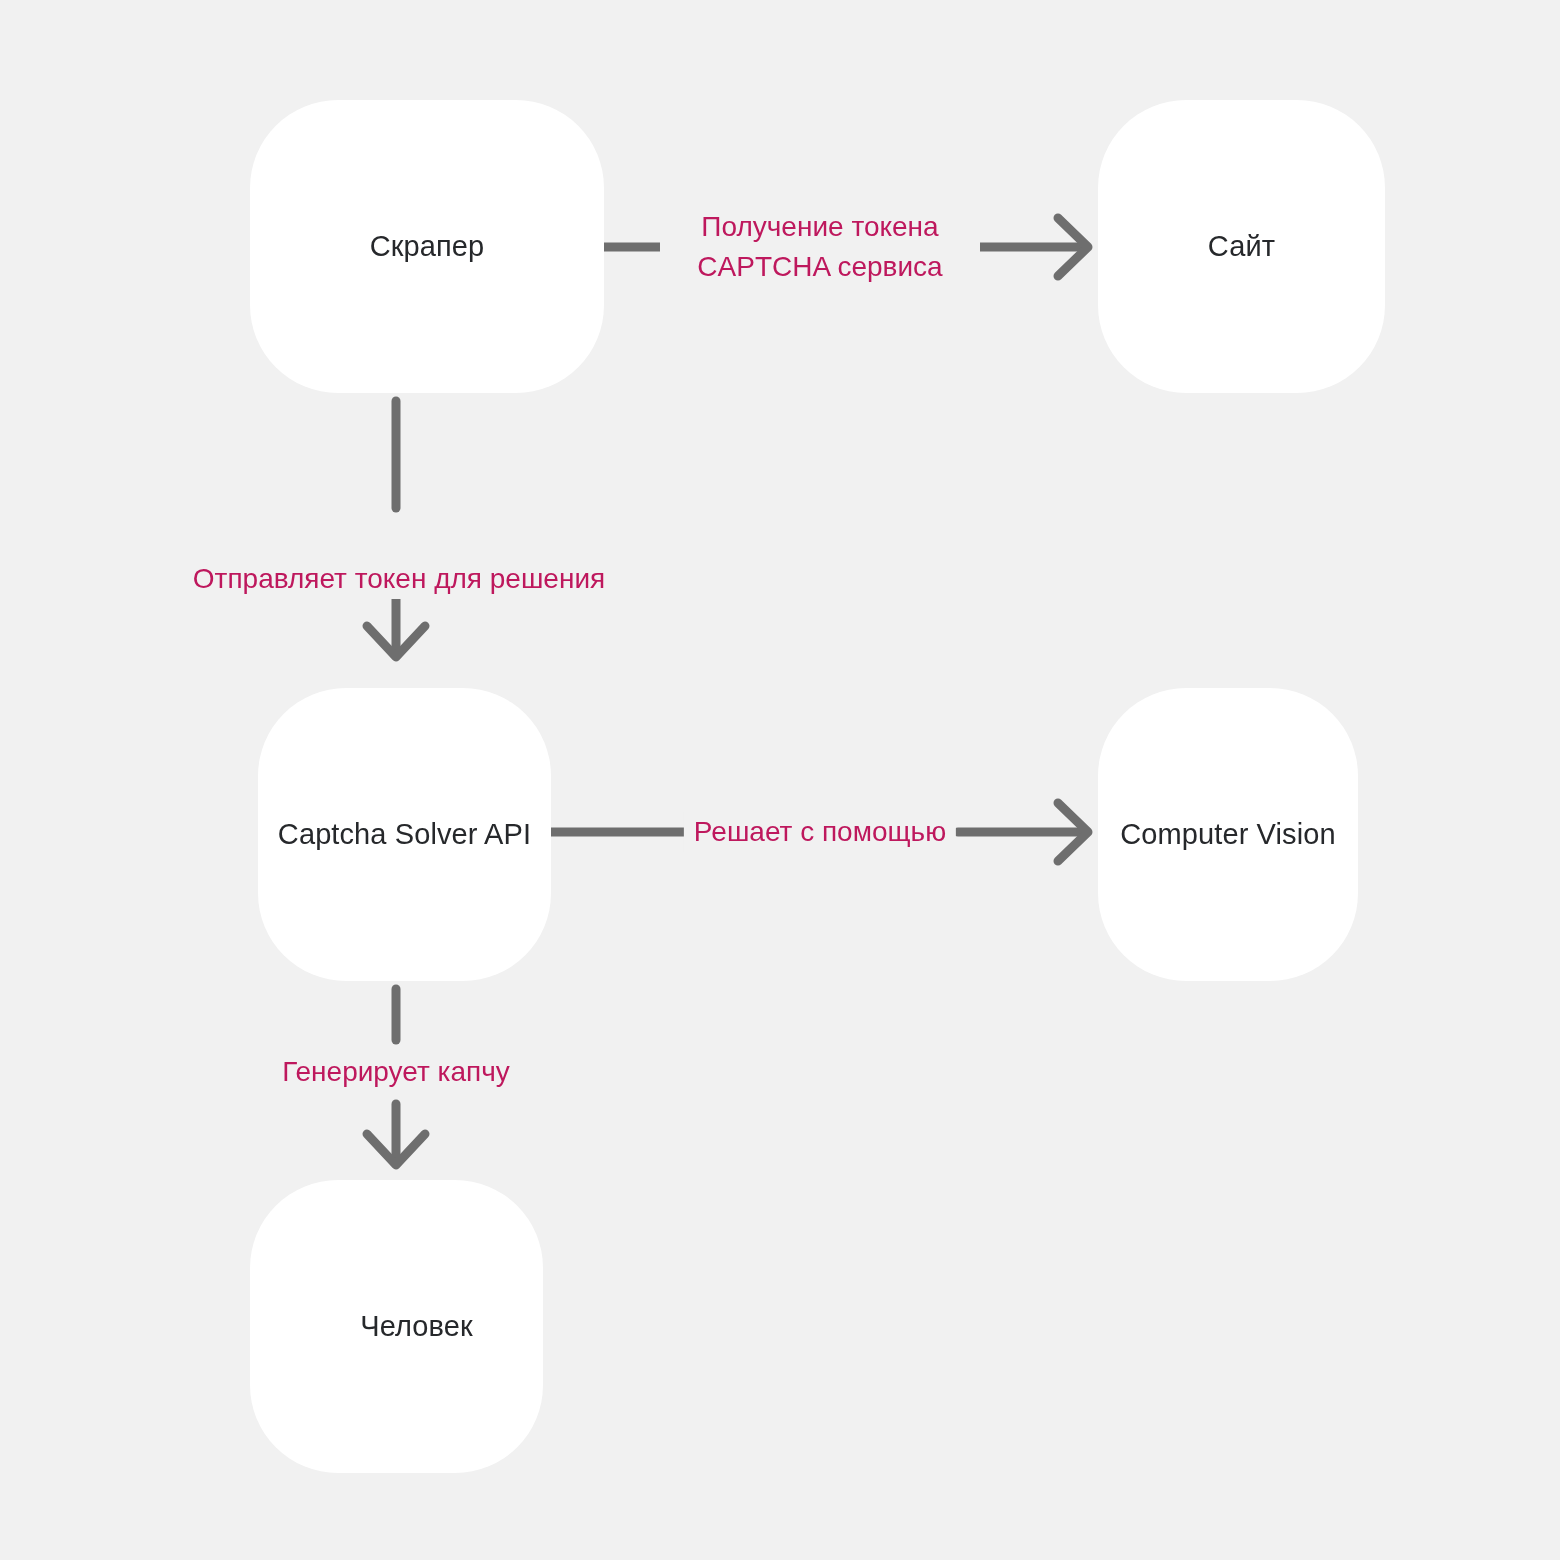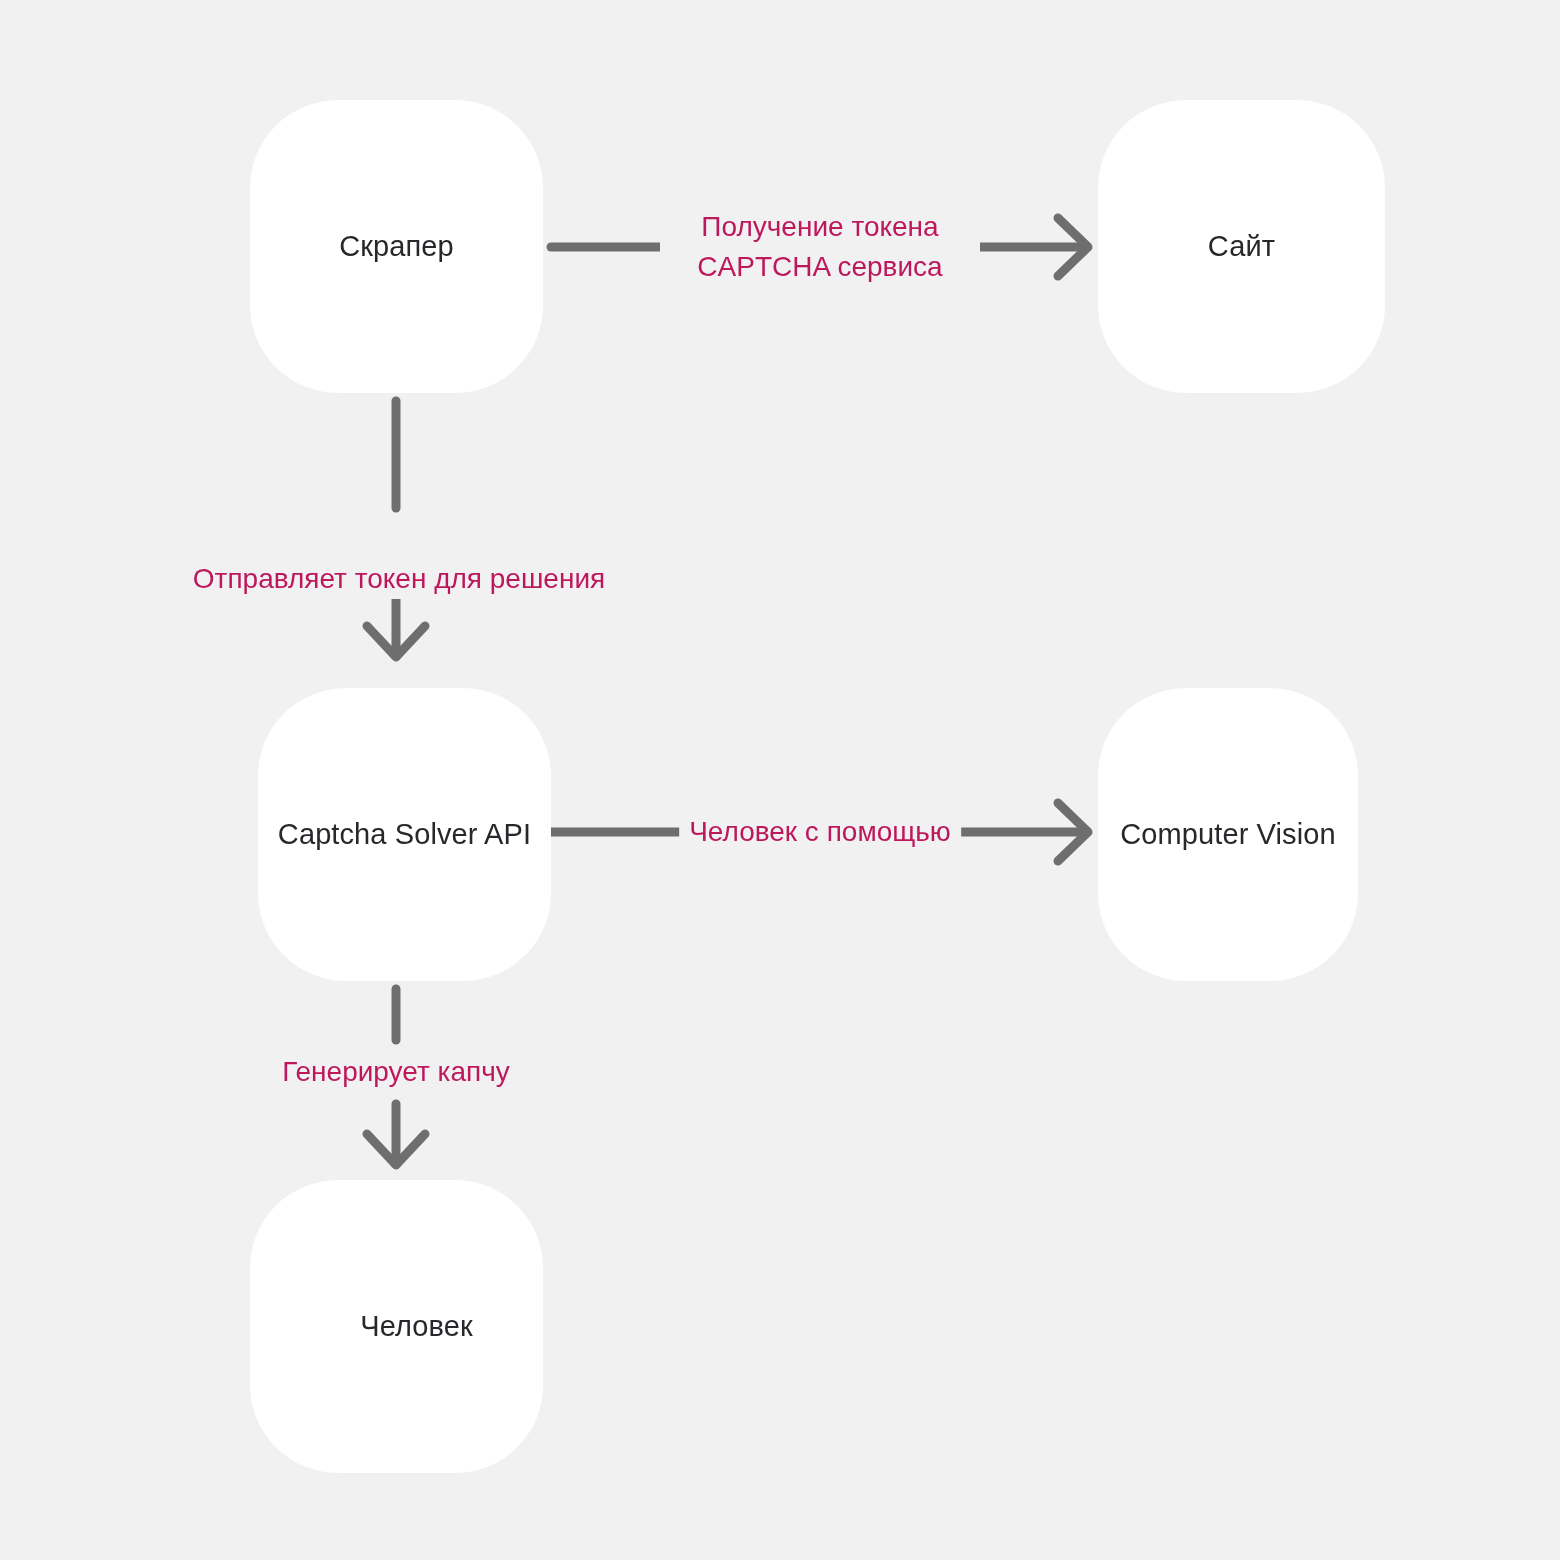--- a/index.html
+++ b/index.html
@@ -87,21 +87,21 @@
 
       <g>
         <line x1="396" y1="989" x2="396" y2="1040"></line>
         <line x1="396" y1="1104" x2="396" y2="1163"></line>
         <polyline points="367,1134 396,1165 425,1134"></polyline>
       </g>
 
     </g>
   </svg>
 
-  <div class="node" style="left:250px; top:100px; width:293px; height:293px;">
+  <div class="node" style="left:250px; top:100px; width:354px; height:293px;">
     <span class="node-label">Скрапер</span>
   </div>
 
   <div class="node" style="left:1098px; top:100px; width:287px; height:293px;">
     <span class="node-label">Сайт</span>
   </div>
 
   <div class="node" style="left:258px; top:688px; width:293px; height:293px;">
     <span class="node-label">Captcha Solver API</span>
   </div>
@@ -114,17 +114,17 @@
     <span class="node-label">Человек</span>
   </div>
 
   <div class="edge-label two-line" style="left:820px; top:247px;">
     <div>Получение токена</div>
     <div>CAPTCHA сервиса</div>
   </div>
 
   <div class="edge-label" style="left:399px; top:541px;margin-top:38px;">Отправляет токен для решения</div>
 
-  <div class="edge-label" style="left:820px; top:832px;">Человек с помощью</div>
+  <div class="edge-label" style="left:820px; top:832px;">Решает с помощью</div>
 
   <div class="edge-label" style="left:396px; top:1072px;">Генерирует капчу</div>
 
 </div>
 
 </body></html>

